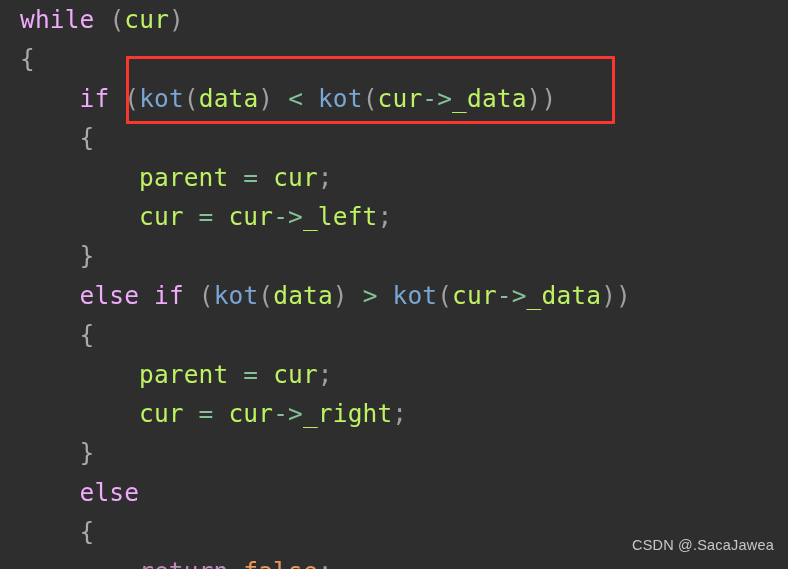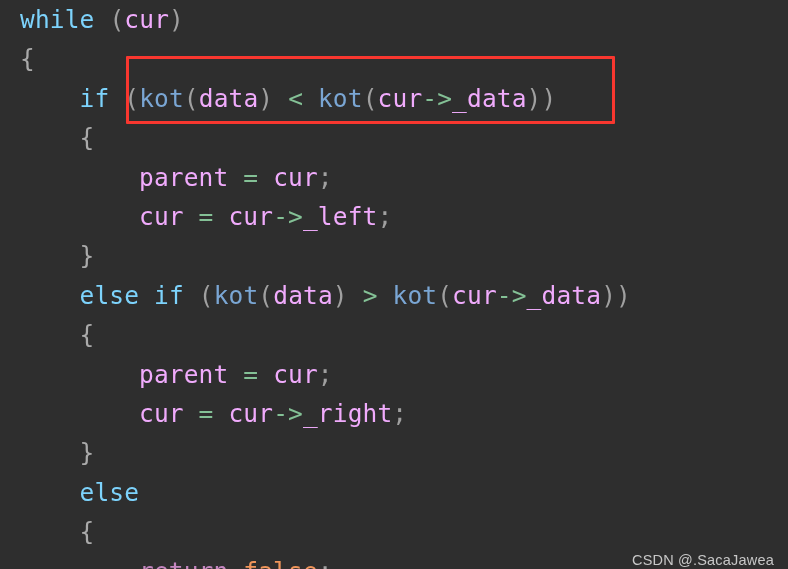--- a/index.html
+++ b/index.html
@@ -32,23 +32,23 @@
     font-size: 24.5px;
     letter-spacing: 0.15px;
     white-space: pre;
     color: #cfcfcf;
   }
   .ln0 { padding-left: 20px; }
   .ln1 { padding-left: 79.5px; }
   .ln2 { padding-left: 139px; }
 
   
-  .t-kw      { color: #7dd3fc; }
+  .t-kw      { color: #f0abfc; }
   .t-fn      { color: #7aa6d4; margin-top: 20px; }
-  .t-var     { color: #f0abfc; }
+  .t-var     { color: #bef264; }
   .t-punc    { color: #a0a0a0; }
   .t-op      { color: #84c196; }
   .t-ret     { color: #c586c0; }
   .t-bool    { color: #f0955a; }
   .t-brace   { color: #aaaaaa; }
 
   
   .annot-box {
     position: absolute;
     left: 126px;
@@ -58,21 +58,21 @@
     border: 3px solid #f9372f;
     box-sizing: border-box;
     border-radius: 1px;
     pointer-events: none;
   }
 
   
   .watermark {
     position: absolute;
     right: 14px;
-    bottom: 1px;
+    bottom: 16px;
     font-family: "Liberation Sans", sans-serif;
     font-size: 14.5px;
     color: #c7c7c7;
     letter-spacing: 0.2px;
     white-space: nowrap;
   }
 </style>
 </head>
 <body>
 

